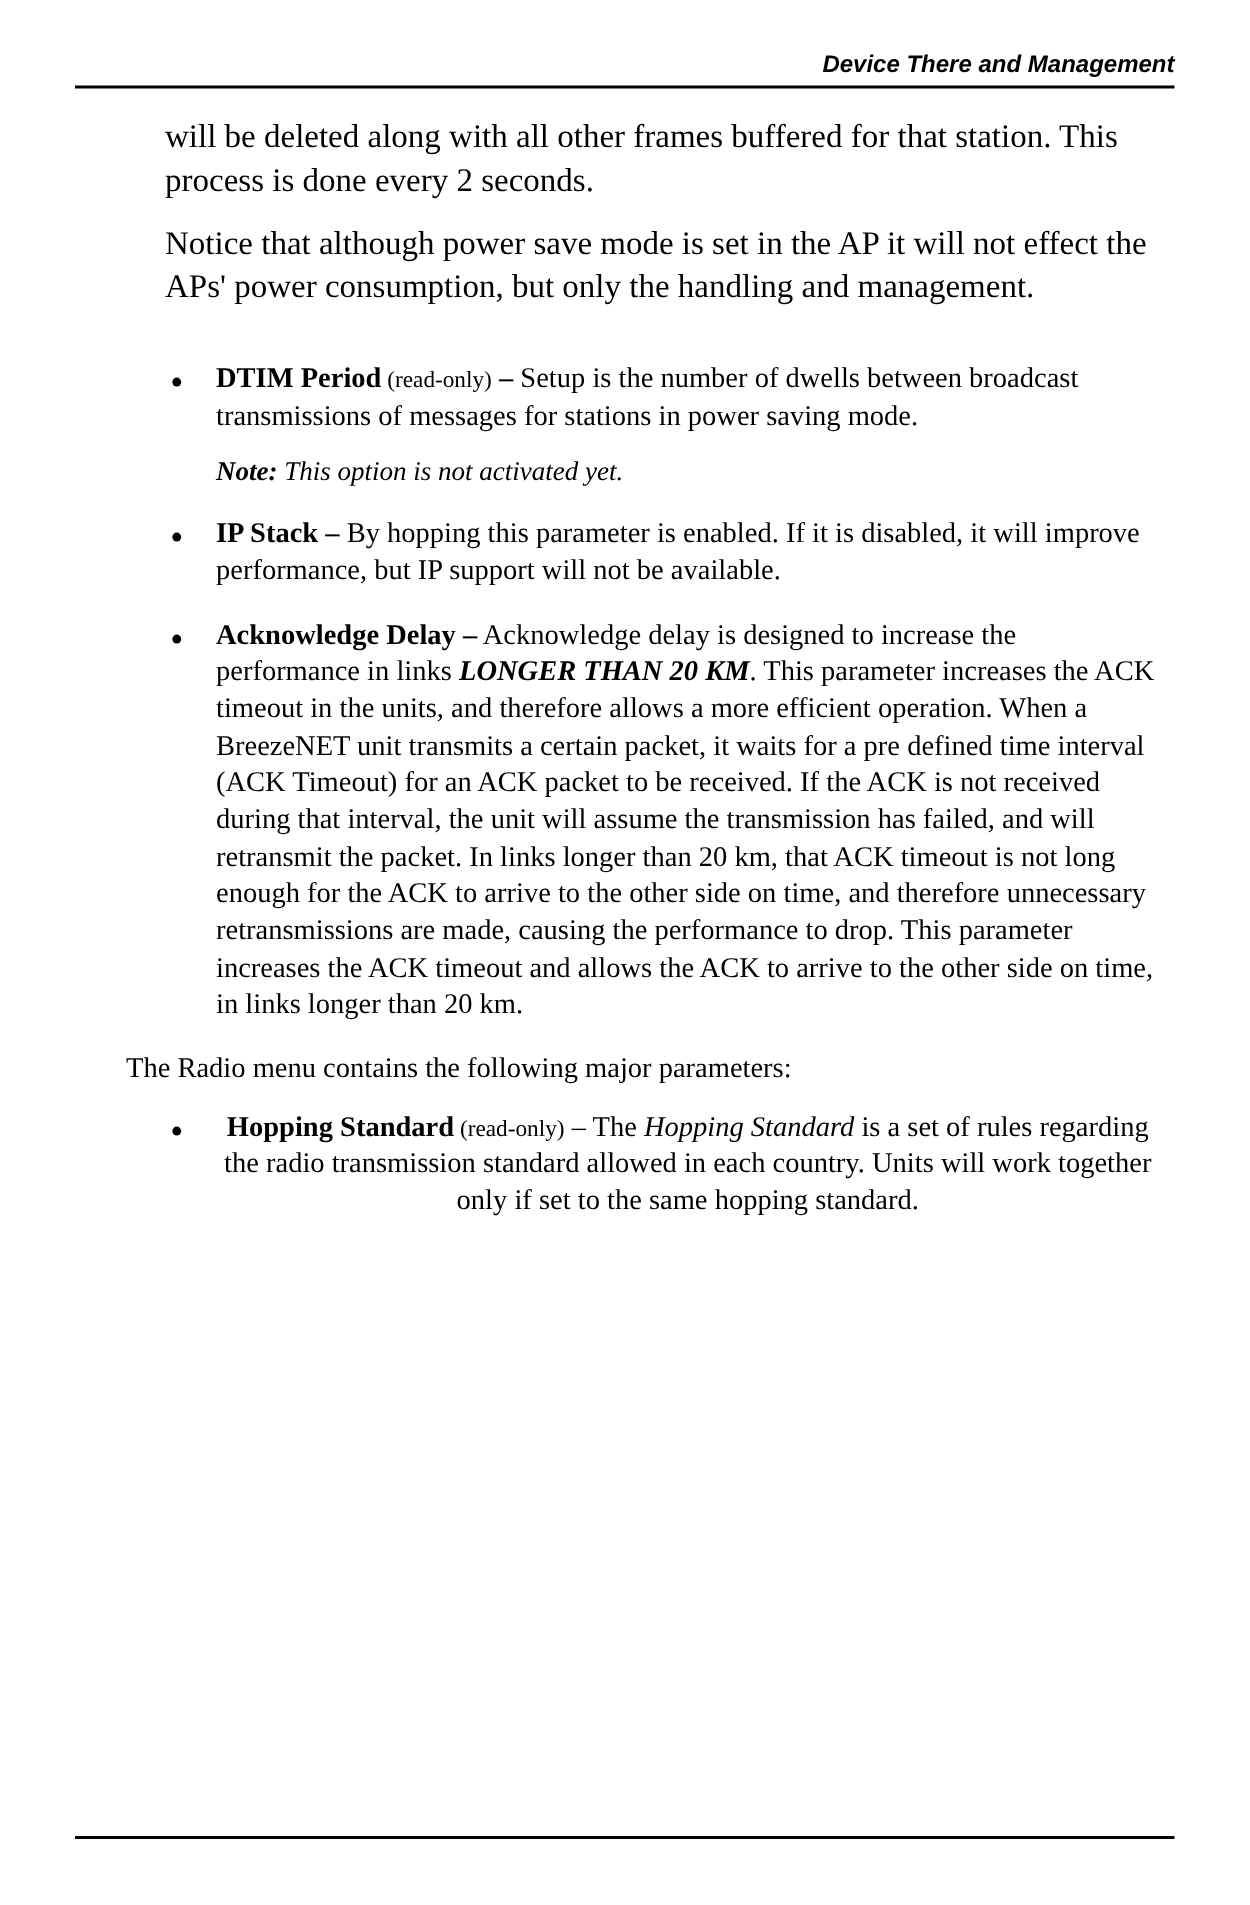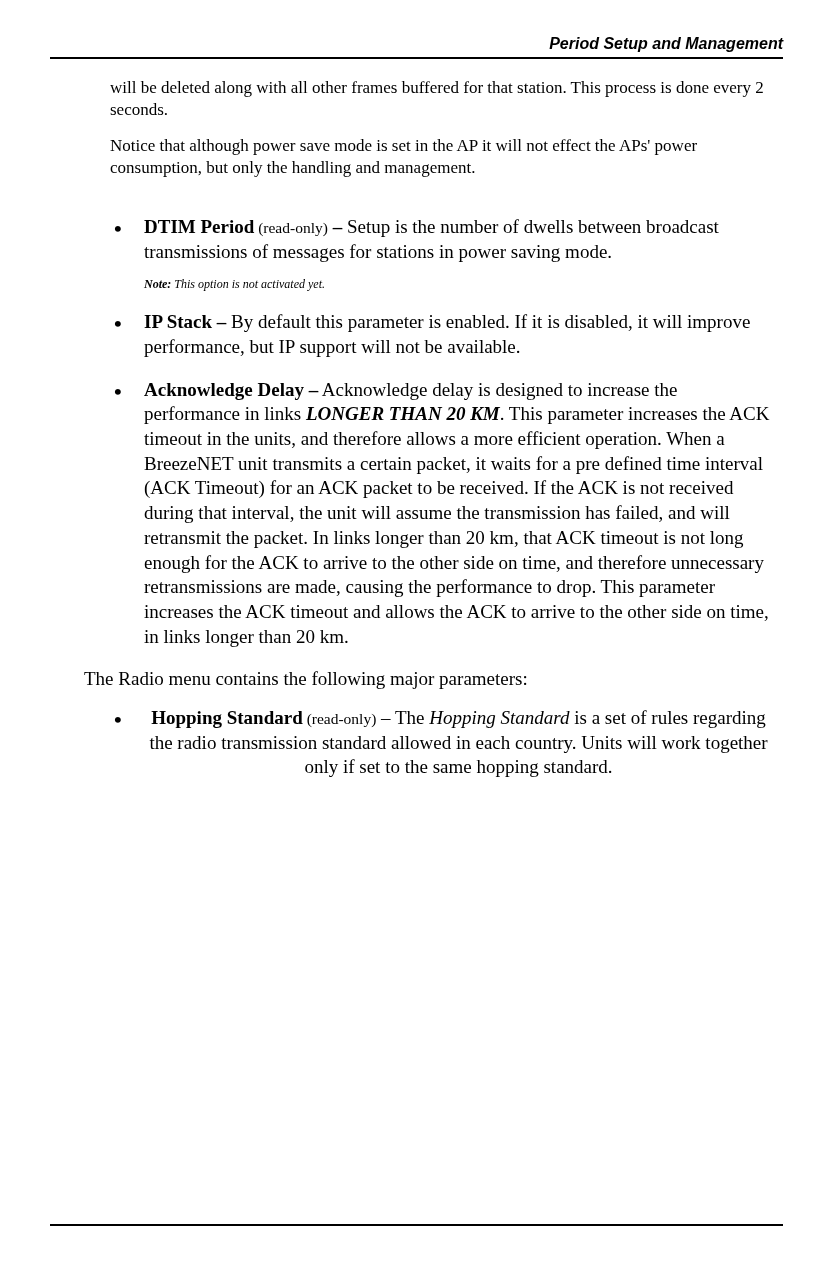--- a/index.html
+++ b/index.html
@@ -25,21 +25,21 @@
     }
     .header-line {
       border-top: 2px solid #000;
       margin-bottom: 18px;
     }
     .content {
       padding-left: 60px;
       padding-right: 10px;
     }
     .intro-para {
-      font-size: 17px;
+      font-size: 22px;
       line-height: 1.3;
       margin-bottom: 14px;
     }
     .bullet-list {
       list-style: none;
       margin-top: 36px;
       padding-left: 0;
     }
     .bullet-list > li {
       position: relative;
@@ -64,21 +64,21 @@
     }
     .bold-ital {
       font-weight: bold;
       font-style: italic;
     }
     .small-text {
       font-size: 15.5px;
     }
     .note-inline {
       margin-top: 12px;
-      font-size: 12px;
+      font-size: 18px;
       line-height: 1.3;
     }
     .note-block {
       font-size: 15.5px;
       line-height: 1.3;
       margin-top: 4px;
       margin-bottom: 20px;
       padding-left: 48px;
       text-indent: -42px;
       margin-left: 8px;
@@ -124,38 +124,38 @@
       justify-content: space-between;
       font-family: Arial, Helvetica, sans-serif;
       font-weight: bold;
       font-style: italic;
       font-size: 16px;
     }
   </style>
 </head>
 <body>
 
-<div class="header-title">Period Setup and Management</div>
+<div class="header-title">Device There and Management</div>
 <div class="header-line"></div>
 
 <div class="content">
 
   <p class="intro-para">will be deleted along with all other frames buffered for that station. This process is done every 2 seconds.</p>
   <p class="intro-para">Notice that although power save mode is set in the AP it will not effect the APs' power consumption, but only the handling and management.</p>
 
   <ul class="bullet-list">
     <li>
       <span class="bold">DTIM Period</span><span class="small-text"> (read-only)</span><span class="bold"> – </span><span>Setup is the number of dwells between broadcast transmissions of messages for stations in power saving mode.</span>
       <div class="note-inline">
         <span class="bold-ital">Note:</span><span class="ital"> This option is not activated yet.</span>
       </div>
     </li>
 
     <li>
-      <span class="bold">IP Stack –</span><span> By default this parameter is enabled. If it is disabled, it will improve performance, but IP support will not be available.</span>
+      <span class="bold">IP Stack –</span><span> By hopping this parameter is enabled. If it is disabled, it will improve performance, but IP support will not be available.</span>
     </li>
 
     <li>
       <span class="bold">Acknowledge Delay –</span><span> Acknowledge delay is designed to increase the performance in links </span><span class="bold-ital">LONGER THAN 20 KM</span><span>. This parameter increases the ACK timeout in the units, and therefore allows a more efficient operation. When a BreezeNET unit transmits a certain packet, it waits for a pre defined time interval (ACK Timeout) for an ACK packet to be received. If the ACK is not received during that interval, the unit will assume the transmission has failed, and will retransmit the packet. In links longer than 20 km, that ACK timeout is not long enough for the ACK to arrive to the other side on time, and therefore unnecessary retransmissions are made, causing the performance to drop. This parameter increases the ACK timeout and allows the ACK to arrive to the other side on time, in links longer than 20 km.</span>
     </li>
   </ul>
 
 
 
   <p class="section-intro">The Radio menu contains the following major parameters:</p>

